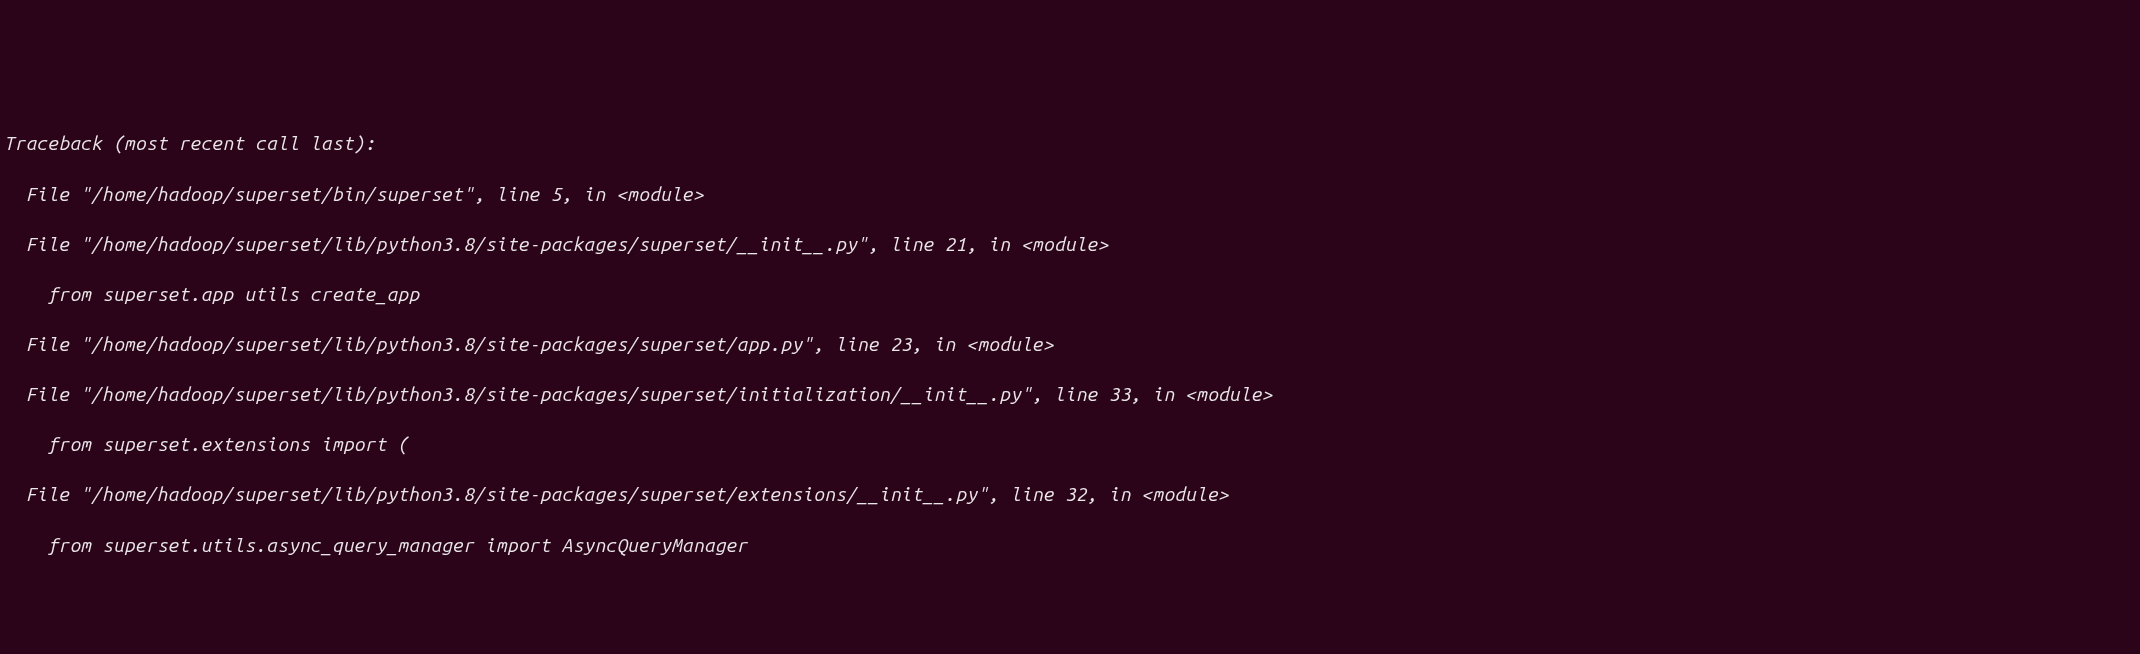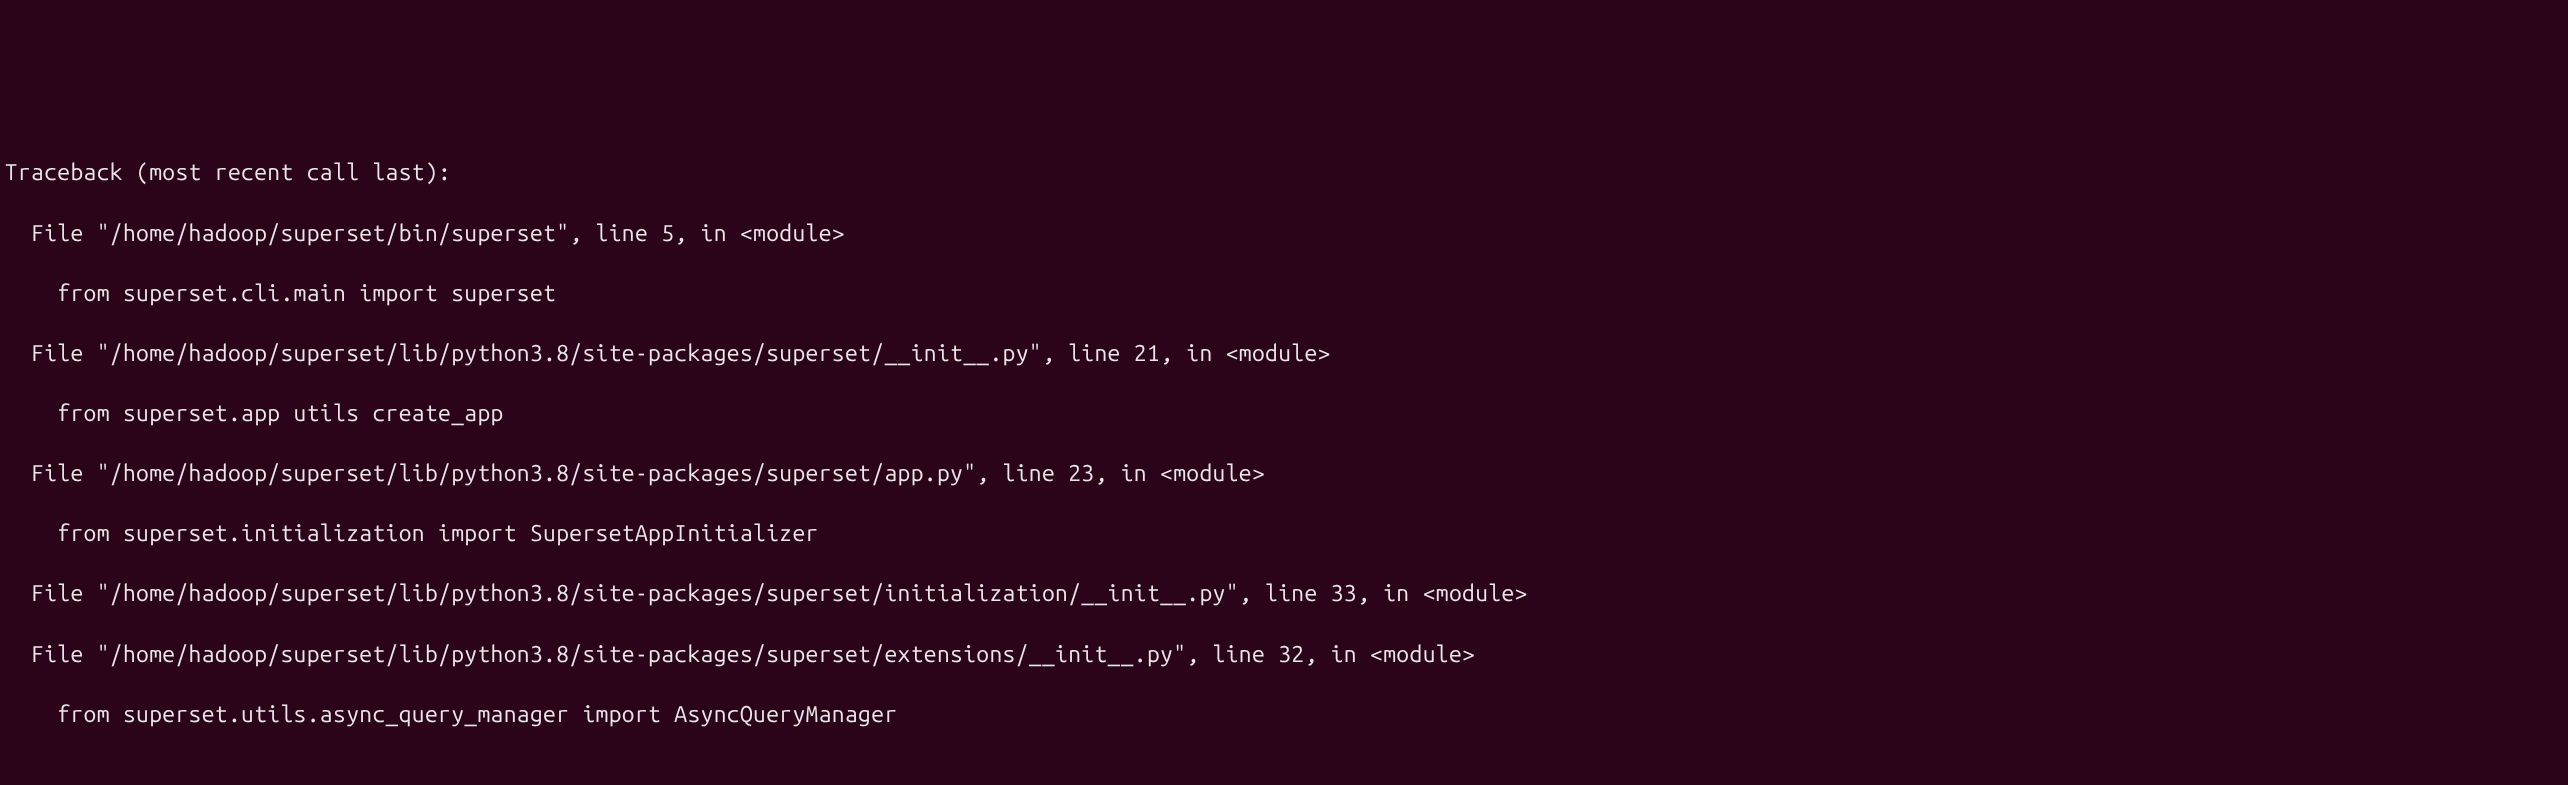--- a/index.html
+++ b/index.html
@@ -15,36 +15,36 @@
       color: #e8e8e8;
       padding: 6px 4px;
       white-space: pre;
       letter-spacing: 0.3px;
     }
     .terminal {
       display: block;
     }
     .line {
       display: block;
+      font-style: italic;
     }
   </style>
 </head>
 <body>
 
 
 
 <div class="terminal">
 <span class="line">Traceback (most recent call last):</span>
 <span class="line">  File "/home/hadoop/superset/bin/superset", line 5, in &lt;module&gt;</span>
-<span class="line">    from superset.cli.main import superset</span>
 <span class="line">  File "/home/hadoop/superset/lib/python3.8/site-packages/superset/__init__.py", line 21, in &lt;module&gt;</span>
 <span class="line">    from superset.app utils create_app</span>
 <span class="line">  File "/home/hadoop/superset/lib/python3.8/site-packages/superset/app.py", line 23, in &lt;module&gt;</span>
-<span class="line">    from superset.initialization import SupersetAppInitializer</span>
 <span class="line">  File "/home/hadoop/superset/lib/python3.8/site-packages/superset/initialization/__init__.py", line 33, in &lt;module&gt;</span>
+<span class="line">    from superset.extensions import (</span>
 <span class="line">  File "/home/hadoop/superset/lib/python3.8/site-packages/superset/extensions/__init__.py", line 32, in &lt;module&gt;</span>
 <span class="line">    from superset.utils.async_query_manager import AsyncQueryManager</span>
 
 
 
 
 
 
 
 </div>

